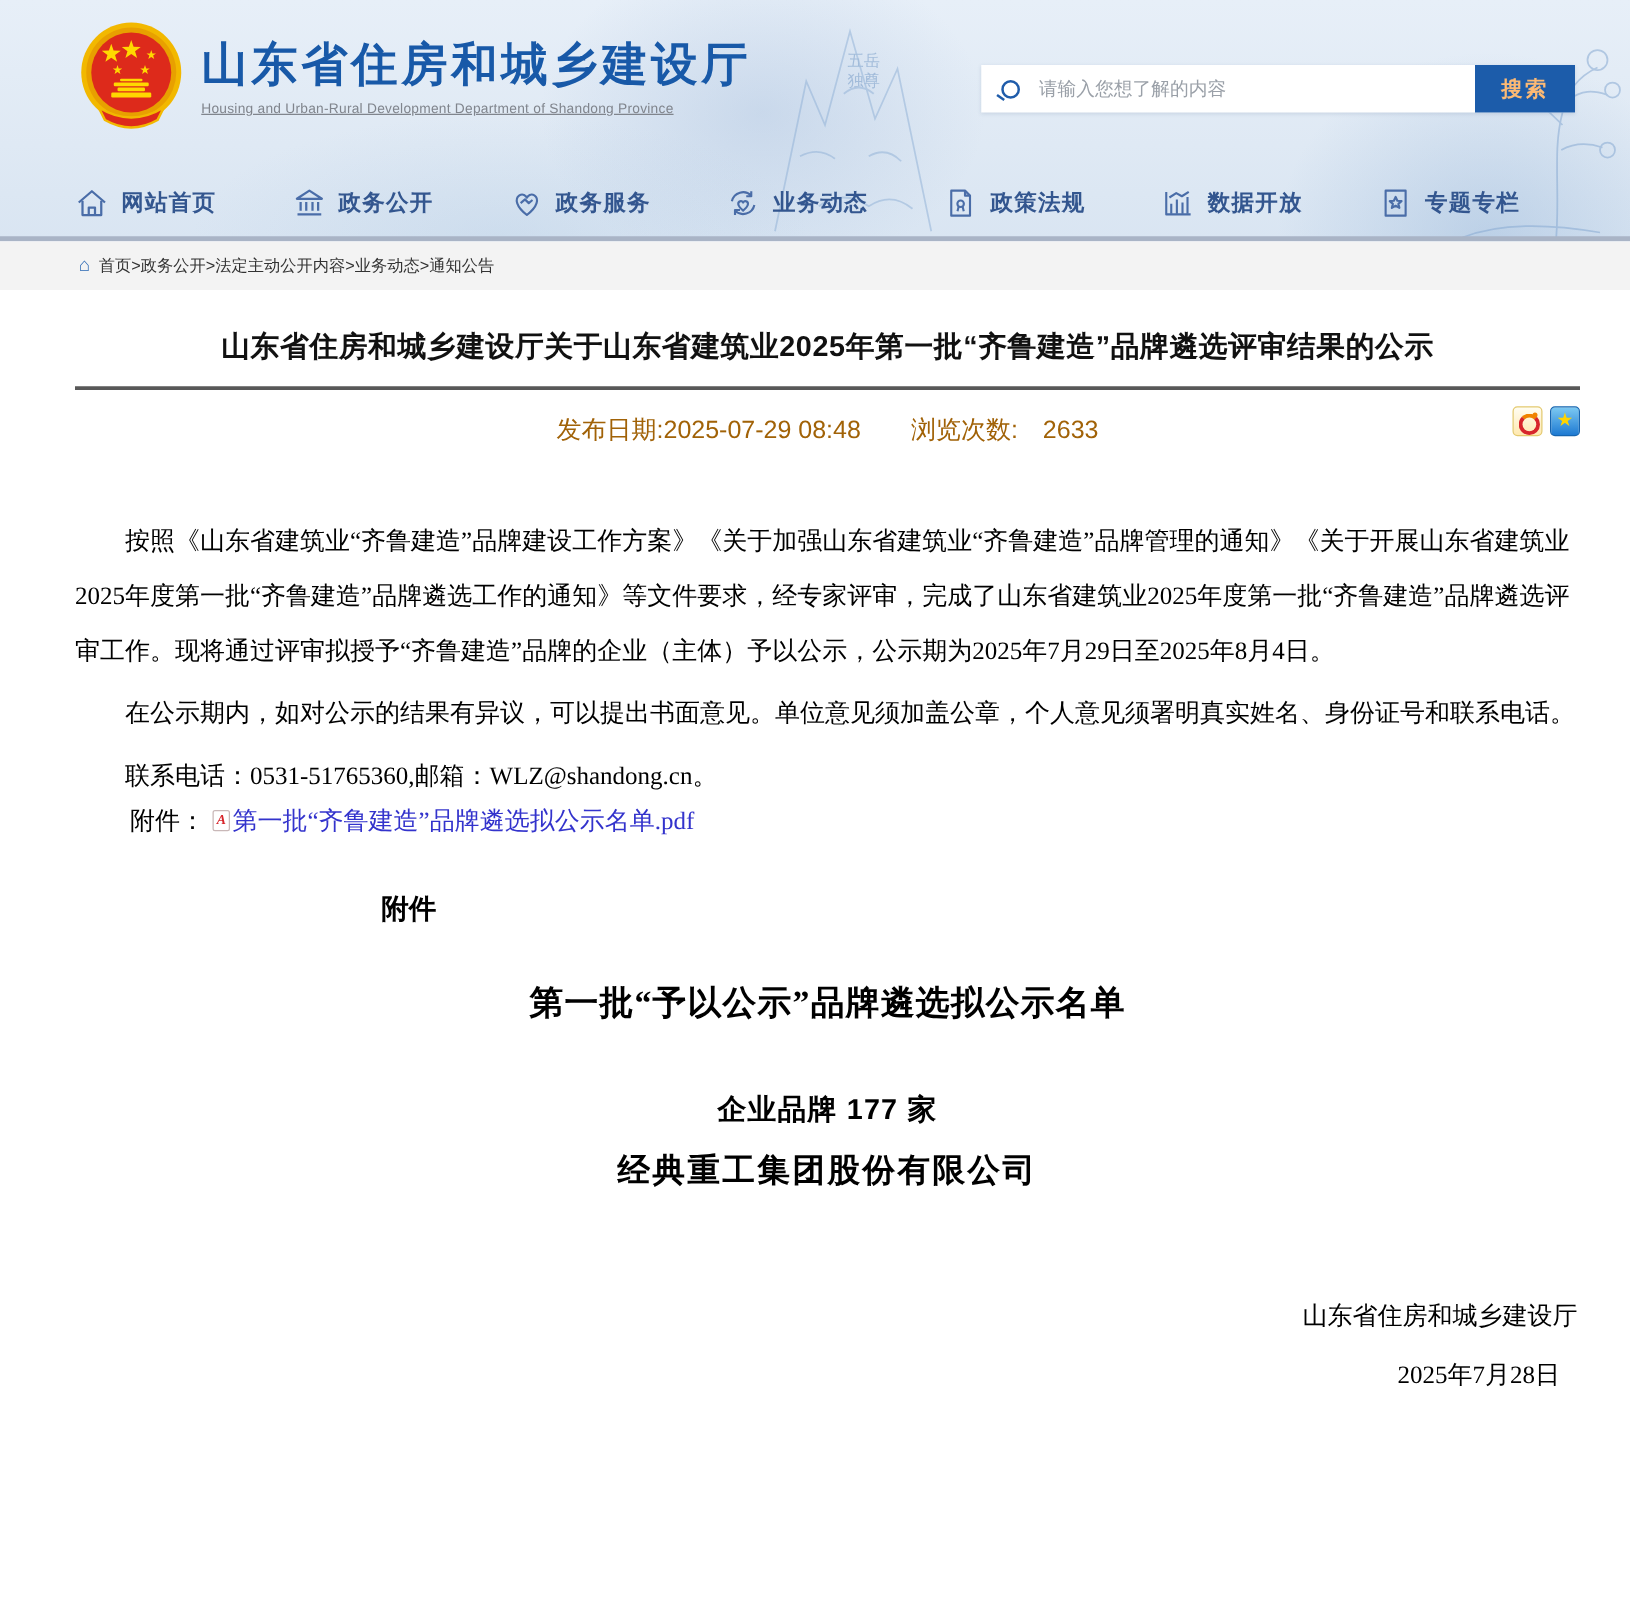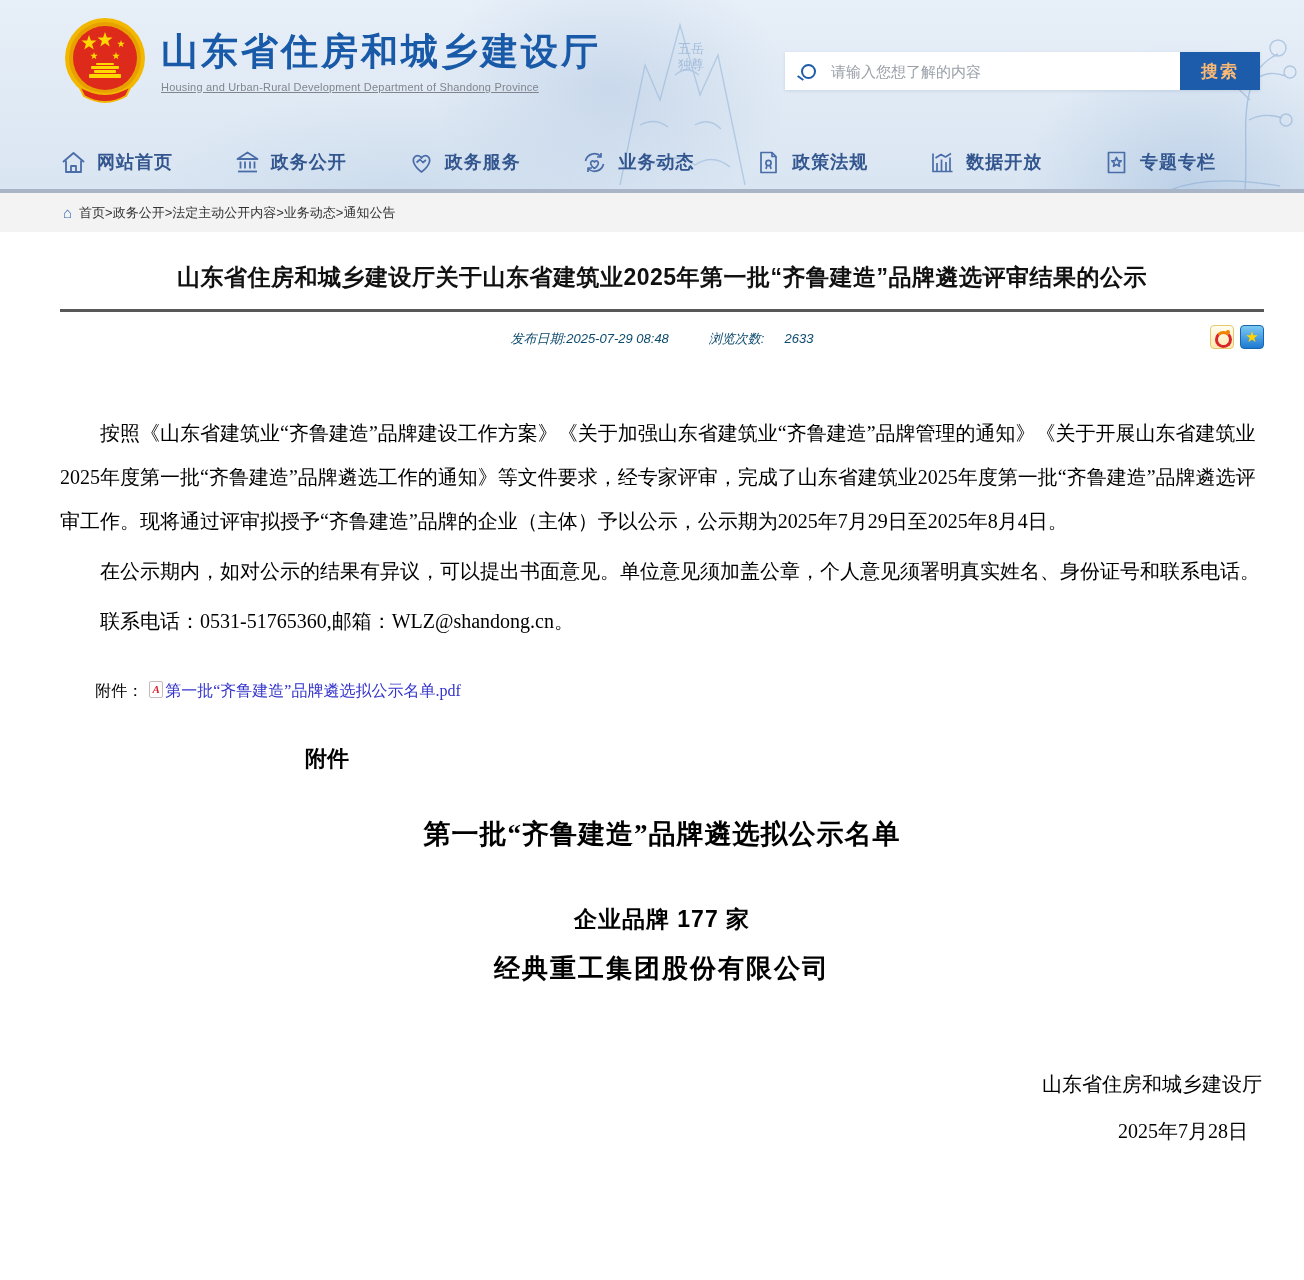--- a/index.html
+++ b/index.html
@@ -38,34 +38,34 @@
   
   .breadcrumb-bar { height:39px; background:#f3f3f3; display:flex; align-items:center; padding-left:63px; }
   .home-glyph { color:#2d6ab4; font-size:15px; margin-right:7px; line-height:1; }
   .breadcrumb-text { font-size:13px; color:#333; }
 
   
   .content { background:#fff; padding:0 40px 30px 60px; }
   .article-title { margin-top:30px; text-align:center; font-size:23px; font-weight:bold; color:#111; letter-spacing:.5px; }
   .title-rule { margin-top:16px; height:3px; background:#585858; }
   .meta-row { position:relative; margin-top:13px; height:28px; }
-  .meta-center { text-align:center; font-size:13px; color:#0c4a6e; padding-top:5px;font-style:italic; }
+  .meta-center { text-align:center; font-size:20px; color:#a16207; padding-top:5px; }
   .meta-center .gap { display:inline-block; width:40px; }
   .meta-center .gap2 { display:inline-block; width:20px; }
   .share-icons { position:absolute; right:0; top:0; display:flex; gap:6px; }
   .icon-weibo { width:24px; height:24px; border-radius:4px; background:linear-gradient(#fffdf2,#ffe9b0); border:1px solid #e4c96d; position:relative; cursor:pointer; }
   .icon-weibo::before { content:""; position:absolute; left:4px; top:5px; width:11px; height:11px; border:3px solid #d7262c; border-radius:50%; border-top-color:#f08300; }
   .icon-weibo::after { content:""; position:absolute; right:3px; top:4px; width:4px; height:4px; background:#f08300; border-radius:50%; }
   .icon-qzone { width:24px; height:24px; border-radius:4px; background:linear-gradient(#7cc9f2,#1e7ad2); border:1px solid #1565b0; color:#ffd400; font-size:15px; line-height:22px; text-align:center; cursor:pointer; }
 
   .body-text { margin-top:58px; font-family:"Liberation Serif", serif; font-size:20px; color:#000; line-height:44px; }
   .body-text p { text-indent:2em; }
   .body-text p + p { margin-top:6px; }
 
-  .attachment-line { margin-top:38px; font-family:"Liberation Serif", serif; font-size:16px; color:#000; padding-left:2.2em; display:flex; align-items:flex-start; }
+  .attachment-line { font-family:"Liberation Serif", serif; font-size:20px; color:#000; padding-left:2.2em; display:flex; align-items:center; }
   .pdf-icon { display:inline-block; width:14px; height:17px; background:#fff; border:1px solid #c9b8b8; border-radius:2px; margin:0 2px 0 6px; position:relative; font-family:"Liberation Serif", serif; }
   .pdf-icon::before { content:"A"; position:absolute; left:0; right:0; top:1px; text-align:center; font-size:11px; font-weight:bold; color:#d7262c; font-style:italic; }
   .attachment-link { color:#3333cc; text-decoration:none; cursor:pointer; }
 
   .doc-section { font-family:"Liberation Serif", serif; color:#000; }
   .doc-heading { margin-top:42px; padding-left:245px; font-family:"Liberation Sans", sans-serif; font-size:22px; font-weight:bold; }
   .doc-title { margin-top:42px; text-align:center; font-size:27px; font-weight:bold; letter-spacing:1px; }
   .doc-subtitle { margin-top:52px; text-align:center; font-family:"Liberation Sans", sans-serif; font-size:23px; font-weight:bold; letter-spacing:1px; }
   .doc-city { margin-top:48px; text-align:center; font-size:28px; font-weight:bold; }
   .doc-company { margin-top:16px; text-align:center; font-size:26px; font-weight:bold; letter-spacing:2px; }
@@ -228,21 +228,21 @@
   </div>
 
   <div class="attachment-line">
     <span>附件：</span>
       <span class="pdf-icon"></span>
       <a class="attachment-link">第一批“齐鲁建造”品牌遴选拟公示名单.pdf</a>
   </div>
 
   <div class="doc-section">
     <div class="doc-heading">附件</div>
-    <div class="doc-title">第一批“齐鲁建造”品牌遴选拟公示名单</div>
+    <div class="doc-title">第一批“予以公示”品牌遴选拟公示名单</div>
     <div class="doc-subtitle">企业品牌 177 家</div>
     <div class="doc-company">经典重工集团股份有限公司</div>
   </div>
 
   <div class="signature">
     <div class="sig-org">山东省住房和城乡建设厅</div>
     <div class="sig-date">2025年7月28日</div>
   </div>
 </div>
 

